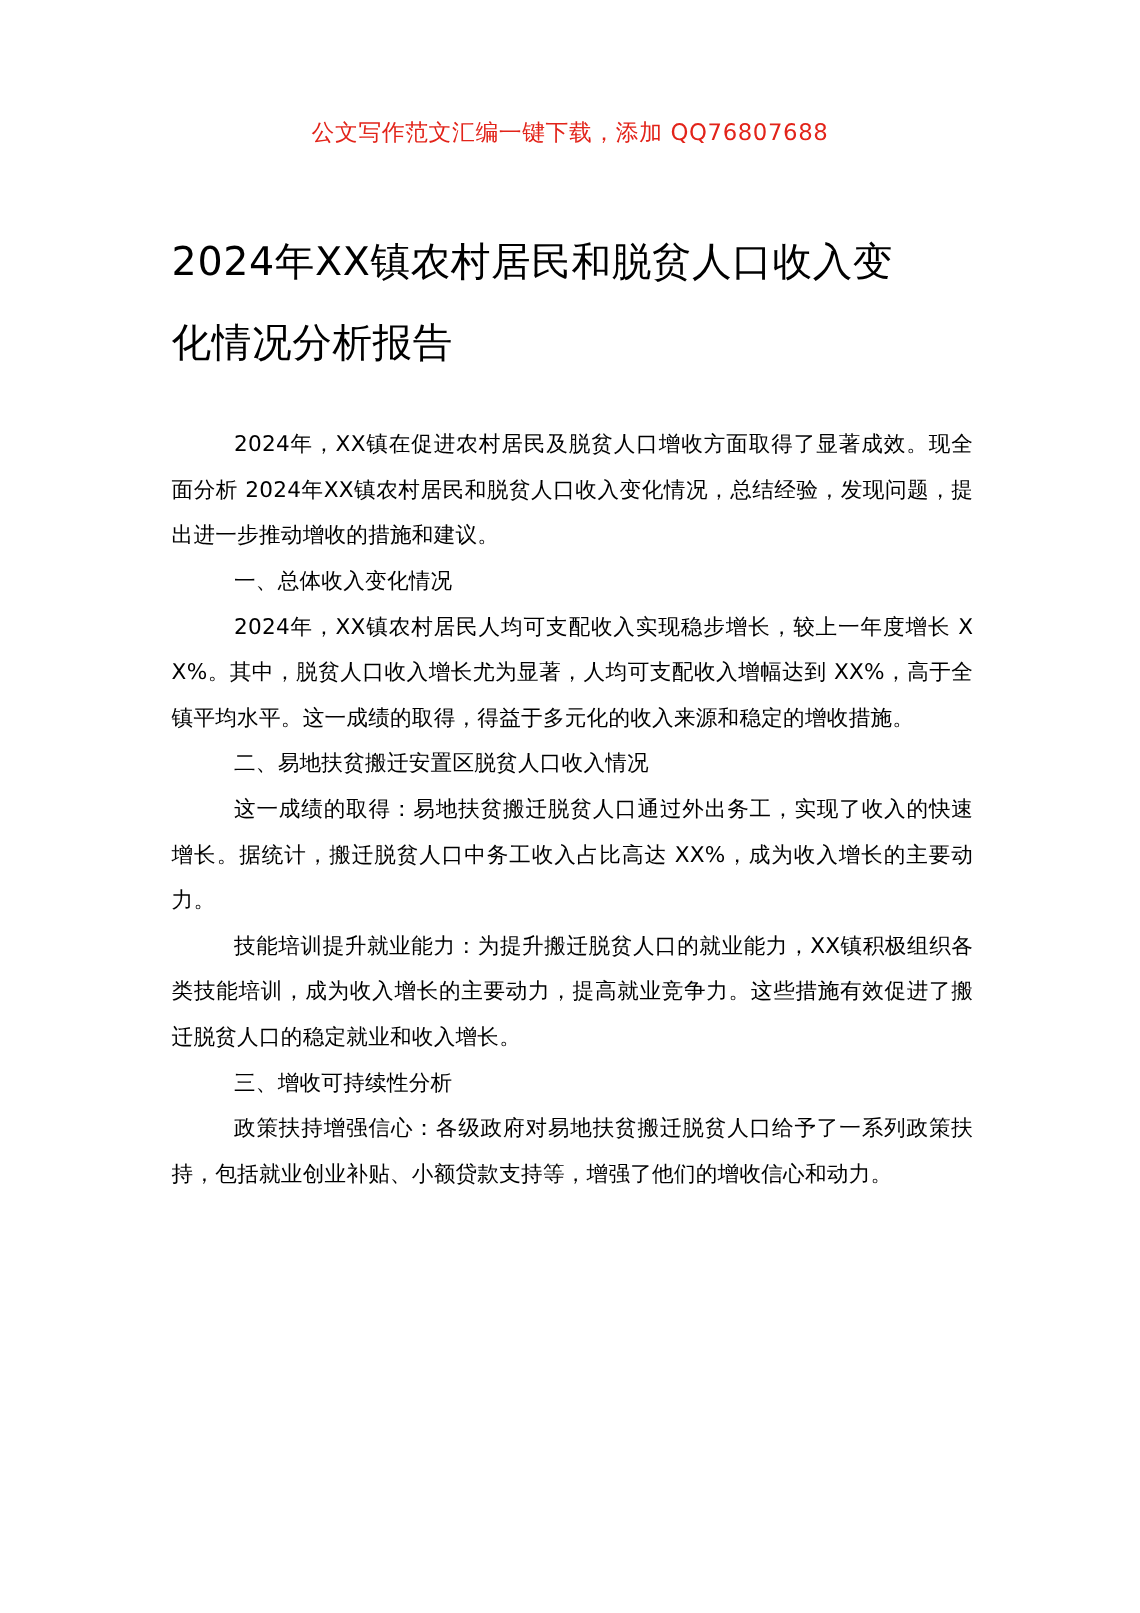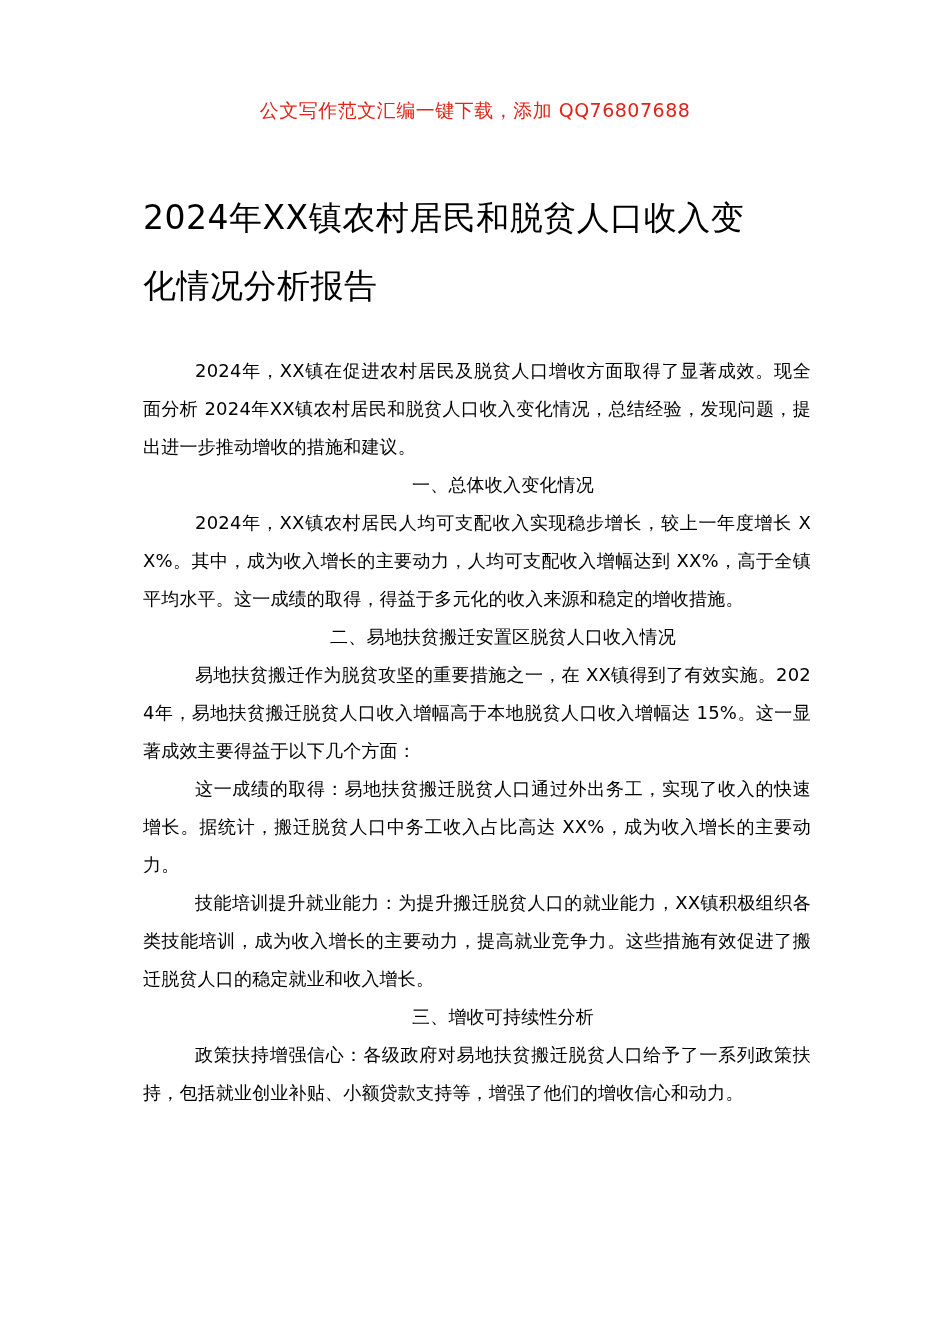--- a/index.html
+++ b/index.html
@@ -60,45 +60,44 @@
     font-size: 18px;
     line-height: 38px;
     color: #000000;
     text-align: justify;
     text-justify: inter-ideograph;
     text-indent: 52px;
     letter-spacing: 0.2px;
     word-break: break-all;
   }
   p.para.heading {
-    text-align: center;
+    text-align: left;
   }
 </style>
 </head>
 <body>
 
 <div class="page">
 
   <div class="watermark">公文写作范文汇编一键下载，添加 QQ76807688</div>
 
   <div class="doc-title">
     <div>2024年XX镇农村居民和脱贫人口收入变</div>
     <div>化情况分析报告</div>
   </div>
 
   <div class="body-block">
     <p class="para">2024年，XX镇在促进农村居民及脱贫人口增收方面取得了显著成效。现全面分析 2024年XX镇农村居民和脱贫人口收入变化情况，总结经验，发现问题，提出进一步推动增收的措施和建议。</p>
 
     <p class="para heading">一、总体收入变化情况</p>
 
-    <p class="para">2024年，XX镇农村居民人均可支配收入实现稳步增长，较上一年度增长 XX%。其中，成为收入增长的主要动力，人均可支配收入增幅达到 XX%，高于全镇平均水平。这一成绩的取得，得益于多元化的收入来源和稳定的增收措施。</p>
+    <p class="para">2024年，XX镇农村居民人均可支配收入实现稳步增长，较上一年度增长 XX%。其中，脱贫人口收入增长尤为显著，人均可支配收入增幅达到 XX%，高于全镇平均水平。这一成绩的取得，得益于多元化的收入来源和稳定的增收措施。</p>
 
     <p class="para heading">二、易地扶贫搬迁安置区脱贫人口收入情况</p>
 
-    <p class="para">易地扶贫搬迁作为脱贫攻坚的重要措施之一，在 XX镇得到了有效实施。2024年，易地扶贫搬迁脱贫人口收入增幅高于本地脱贫人口收入增幅达 15%。这一显著成效主要得益于以下几个方面：</p>
 
     <p class="para">这一成绩的取得：易地扶贫搬迁脱贫人口通过外出务工，实现了收入的快速增长。据统计，搬迁脱贫人口中务工收入占比高达 XX%，成为收入增长的主要动力。</p>
 
     <p class="para">技能培训提升就业能力：为提升搬迁脱贫人口的就业能力，XX镇积极组织各类技能培训，成为收入增长的主要动力，提高就业竞争力。这些措施有效促进了搬迁脱贫人口的稳定就业和收入增长。</p>
 
     <p class="para heading">三、增收可持续性分析</p>
 
     <p class="para">政策扶持增强信心：各级政府对易地扶贫搬迁脱贫人口给予了一系列政策扶持，包括就业创业补贴、小额贷款支持等，增强了他们的增收信心和动力。</p>
   </div>
 

